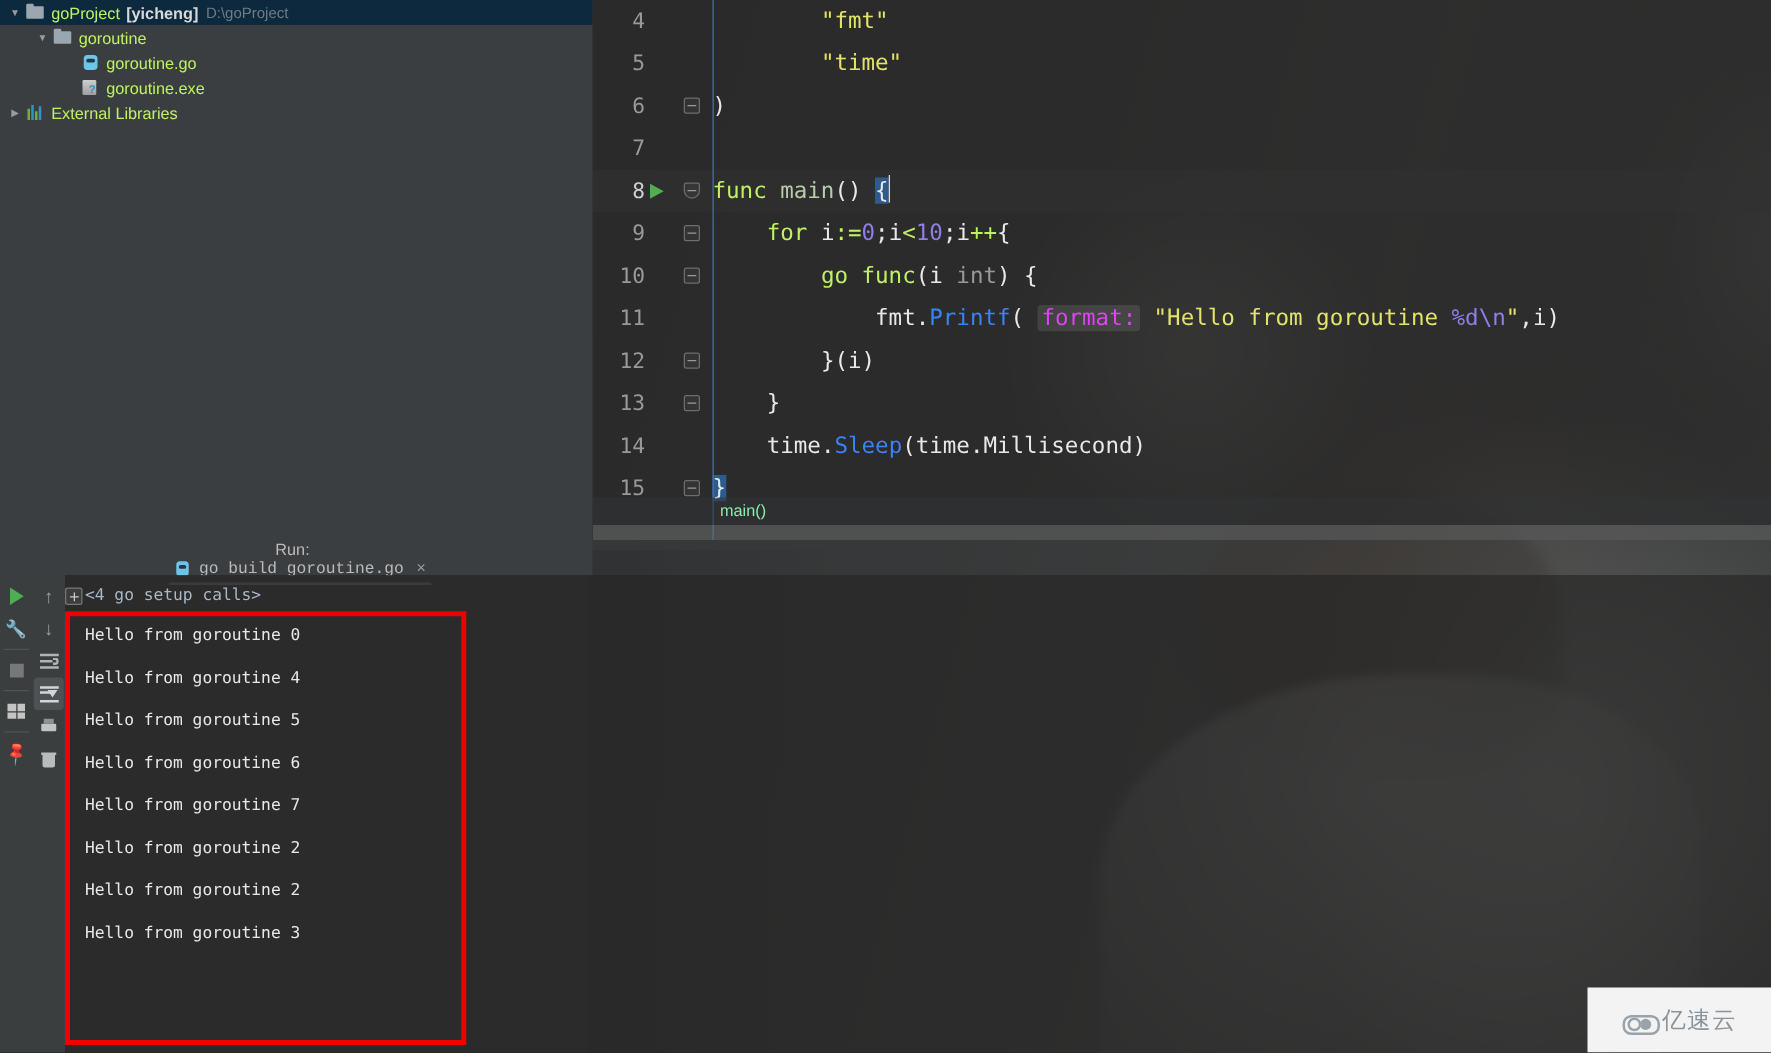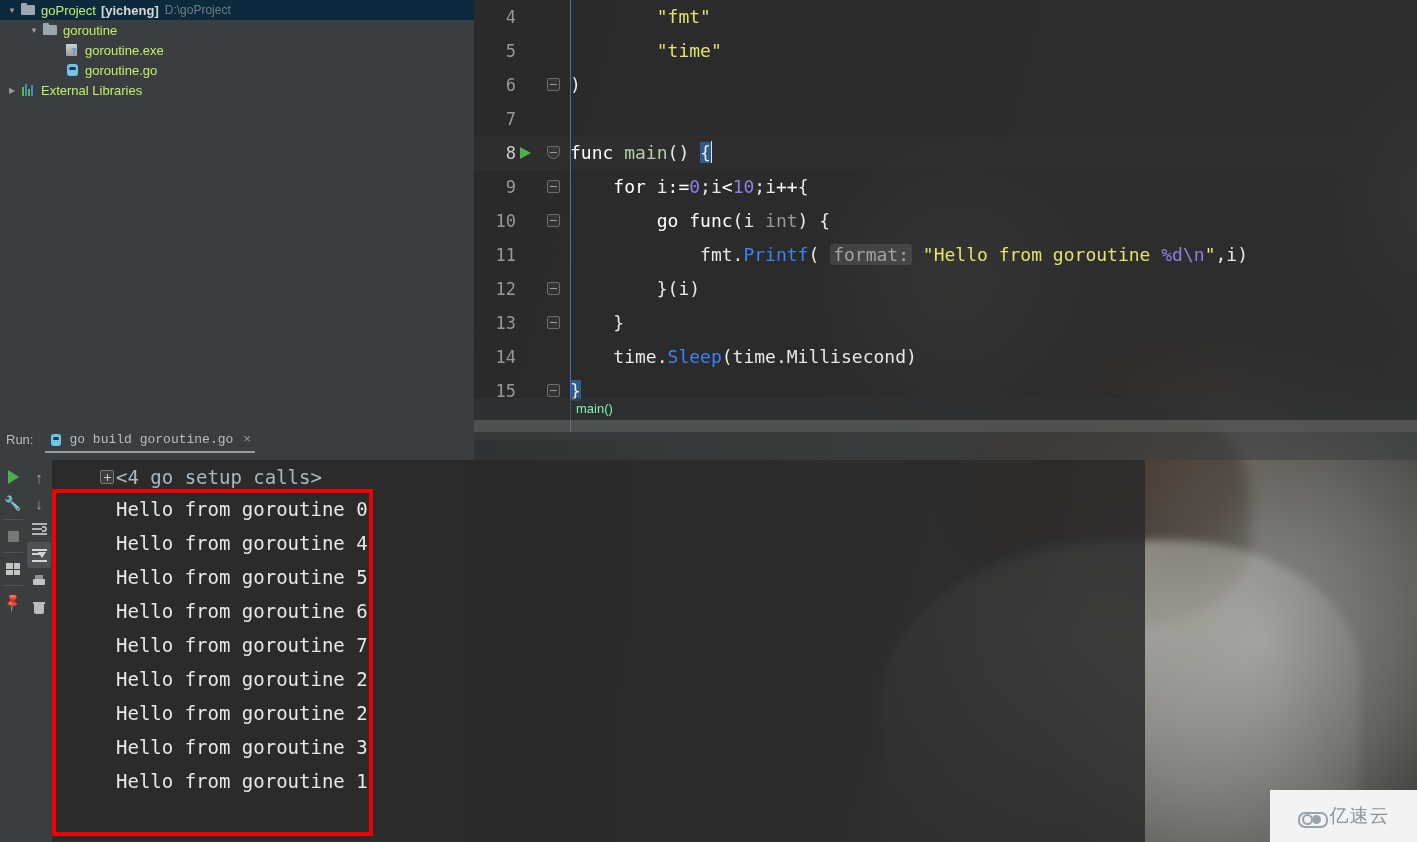--- a/index.html
+++ b/index.html
@@ -173,29 +173,29 @@
   .fold::after {
     content: ""; position: absolute; left: 2px; top: 5px;
     width: 7px; height: 1px; background: #9a9a9a;
   }
   .fold.tri { border-radius: 2px 2px 7px 7px; }
   .guide {
     position: absolute; left: 96px; top: 0; width: 1px; height: 100%;
     background: #4b6eaf; z-index: 3;
   }
   .ctext { position: absolute; left: 96px; top: 0; }
-  .kw2 { color: #ffffff; }
+  .kw2 { color: #bef264; }
   .fn { color: #b5cea8; }
   .fn2 { color: #3b82f6; }
   .str { color: #e3e36a; }
   .num { color: #8f7fe8; }
   .typ { color: #9a9a9a; }
   .plain { color: #e8e8e8; }
   .hint {
-    color: #a3a3a3; background: rgba(255,255,255,0.10);
+    color: #d946ef; background: rgba(255,255,255,0.10);
     border-radius: 3px; padding: 0 3px;
   }
   .caret-sel { background: #2d5c8c; }
   .caret {
     display: inline-block; width: 1px; height: 22px;
     background: #e0e0e0; vertical-align: -4px;
   }
   .breadcrumb-bar {
     position: absolute; left: 0; bottom: 12px; width: 100%;
     height: 22px; line-height: 22px;
@@ -212,23 +212,24 @@
 
   
   .runpanel {
     position: absolute;
     left: 0; top: 432px; width: 1417px; height: 410px;
     z-index: 6;
   }
   .run-header {
     position: absolute; left: 0; top: 0; width: 474px; height: 28px;
     background: rgba(60,63,65,0.97);
-    display: flex; align-items: flex-start;
+    display: flex; align-items: center;
     font-size: 13px; color: #bbbbbb;
     padding-left: 6px;
+    flex-direction: column;
   }
   .run-header-bg {
     position: absolute; left: 0; top: 0; width: 1417px; height: 28px;
     background: rgba(60,63,65,0.60);
   }
   .run-label { margin-right: 12px; color: #bbbbbb; }
   .run-tab {
     display: flex; align-items: center; gap: 6px;
     padding: 0 4px; position: relative; font-family: Liberation Mono, monospace;
   }
@@ -290,25 +291,24 @@
   }
   .i-print { width:14px;height:13px;position:relative; }
   .i-print::before{content:"";position:absolute;left:1px;top:4px;width:12px;height:6px;background:#c0c4c6;border-radius:1px;}
   .i-print::after{content:"";position:absolute;left:3px;top:0px;width:8px;height:4px;background:#8e9294;}
   .i-trash { width:12px;height:13px;position:relative; }
   .i-trash::before{content:"";position:absolute;left:1px;top:3px;width:10px;height:10px;background:#b8bcbe;border-radius:0 0 2px 2px;}
   .i-trash::after{content:"";position:absolute;left:0;top:1px;width:12px;height:2px;background:#b8bcbe;}
 
   .console {
     position: absolute; left: 52px; top: 28px;
-    width: 1093px; height: 382px;
+    width: 1365px; height: 382px;
     overflow: hidden;
     font-family: "DejaVu Sans Mono", monospace;
-    font-size: 19px;
-    padding-left: 48px;
+    font-size: 13px;
   }
   .console-scrim { position:absolute; inset:0; background: rgba(43,43,43,0.86); }
   .console-inner { position: relative; z-index: 2; padding-top: 2px; }
   .setup-line {
     height: 30px; line-height: 30px;
     color: #a9b7c6; white-space: pre;
     display: flex; align-items: center;
   }
   .expander {
     width: 14px; height: 14px; margin-right: 2px;
@@ -372,27 +372,27 @@
           <span class="tree-label bold" style="margin-left: 5px;">[yicheng]</span>
           <span class="tree-path">D:\goProject</span>
         </div>
         <div class="tree-row" style="padding-left: 26px;">
           <span class="chev" style="font-size: 8px;">▼</span>
           <span class="ico ico-folder"></span>
           <span class="tree-label">goroutine</span>
         </div>
         <div class="tree-row" style="padding-left: 48px;">
           <span class="chev spacer" style="font-size: 8px;">▼</span>
-          <span class="ico ico-exe"></span>
-          <span class="tree-label">goroutine.exe</span>
+          <span class="ico ico-go"></span>
+          <span class="tree-label">goroutine.go</span>
         </div>
         <div class="tree-row" style="padding-left: 48px;">
           <span class="chev spacer" style="font-size: 8px;">▼</span>
-          <span class="ico ico-go"></span>
-          <span class="tree-label">goroutine.go</span>
+          <span class="ico ico-exe"></span>
+          <span class="tree-label">goroutine.exe</span>
         </div>
         <div class="tree-row" style="padding-left: 4px;">
           <span class="chev" style="font-size: 8px;">▶</span>
           <span class="ico ico-lib">
             <i></i>
             <i></i>
             <i></i>
             <i></i>
           </span>
           <span class="tree-label">External Libraries</span>
@@ -499,21 +499,20 @@
         </div>
         <div id="console-host">
             <div class="out-line">Hello from goroutine 0</div>
             <div class="out-line">Hello from goroutine 4</div>
             <div class="out-line">Hello from goroutine 5</div>
             <div class="out-line">Hello from goroutine 6</div>
             <div class="out-line">Hello from goroutine 7</div>
             <div class="out-line">Hello from goroutine 2</div>
             <div class="out-line">Hello from goroutine 2</div>
             <div class="out-line">Hello from goroutine 3</div>
-            <div class="out-line">Hello from goroutine 1</div>
           </div>
       </div>
     </div>
   </div>
 
   <div class="redbox"></div>
 
   <div class="watermark">
     <span class="wm-cloud"></span>
     <span class="wm-text">亿速云</span>

